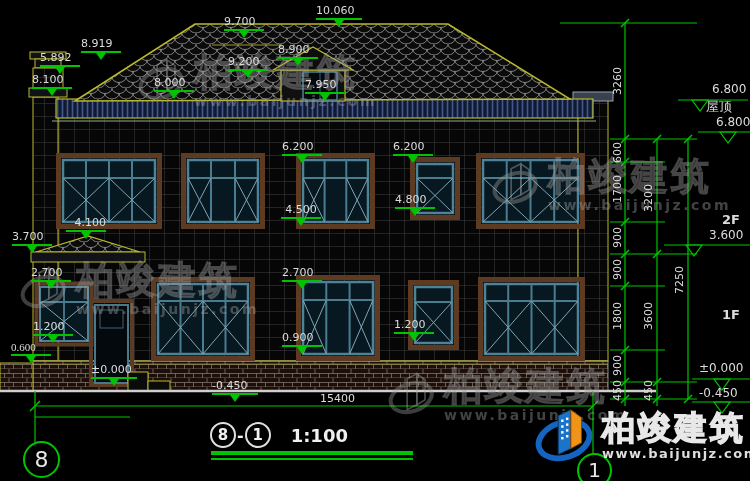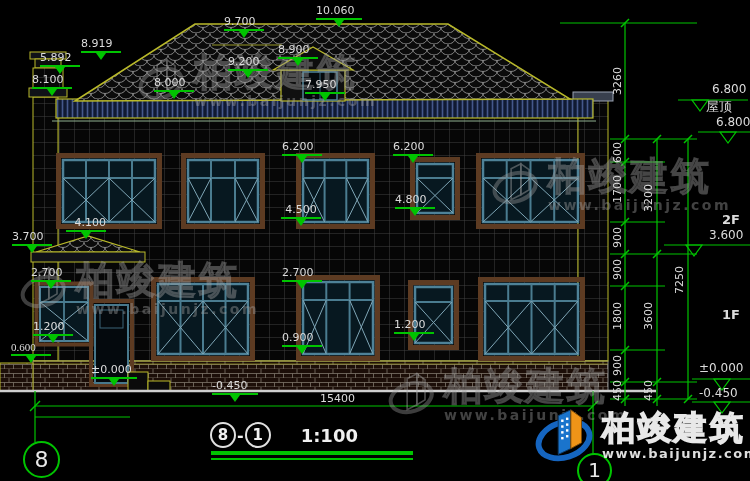--- a/index.html
+++ b/index.html
@@ -17,21 +17,21 @@
   .bubble{position:absolute;border:2px solid #00c400;border-radius:50%;color:#e8e8e8;
           text-align:center;z-index:3;background:transparent;}
   .bubble.b8{left:23px;top:441px;width:33px;height:33px;font-size:22px;line-height:33px;}
   .bubble.b1{left:577px;top:453px;width:31px;height:31px;font-size:20px;line-height:31px;}
   
   .titleblock{position:absolute;left:210px;top:422px;display:flex;align-items:center;z-index:5;color:#f0f0f0;}
   .axis-circ{display:inline-block;width:22px;height:22px;border:2px solid #e0e0e0;border-radius:50%;
              font-size:15px;font-weight:bold;line-height:22px;text-align:center;}
   .t-sep{font-size:16px;font-weight:bold;margin:0 1px;}
   .t-text{font-size:25px;font-weight:bold;letter-spacing:2px;margin-left:2px;}
-  .t-scale{font-size:18px;font-weight:bold;margin-left:30px;}
+  .t-scale{font-size:18px;font-weight:bold;margin-left:20px;}
   .t-bar1{position:absolute;left:211px;top:451px;width:202px;height:4px;background:#00c400;z-index:5;}
   .t-bar2{position:absolute;left:211px;top:458px;width:202px;height:2px;background:#00c400;z-index:5;}
   
   .wm{position:absolute;display:flex;align-items:center;gap:6px;z-index:4;opacity:.55;}
   .wm-txt{display:flex;flex-direction:column;}
   .wm-brand{font-size:38px;font-weight:bold;letter-spacing:3px;color:rgba(70,70,70,.28);
             -webkit-text-stroke:1.2px rgba(165,165,165,.75);line-height:1;}
   .wm-url{font-size:14px;font-weight:bold;letter-spacing:2.5px;color:rgba(160,160,160,.75);margin-top:2px;}
   
   .logo{position:absolute;left:534px;top:404px;display:flex;align-items:center;gap:6px;z-index:7;}

